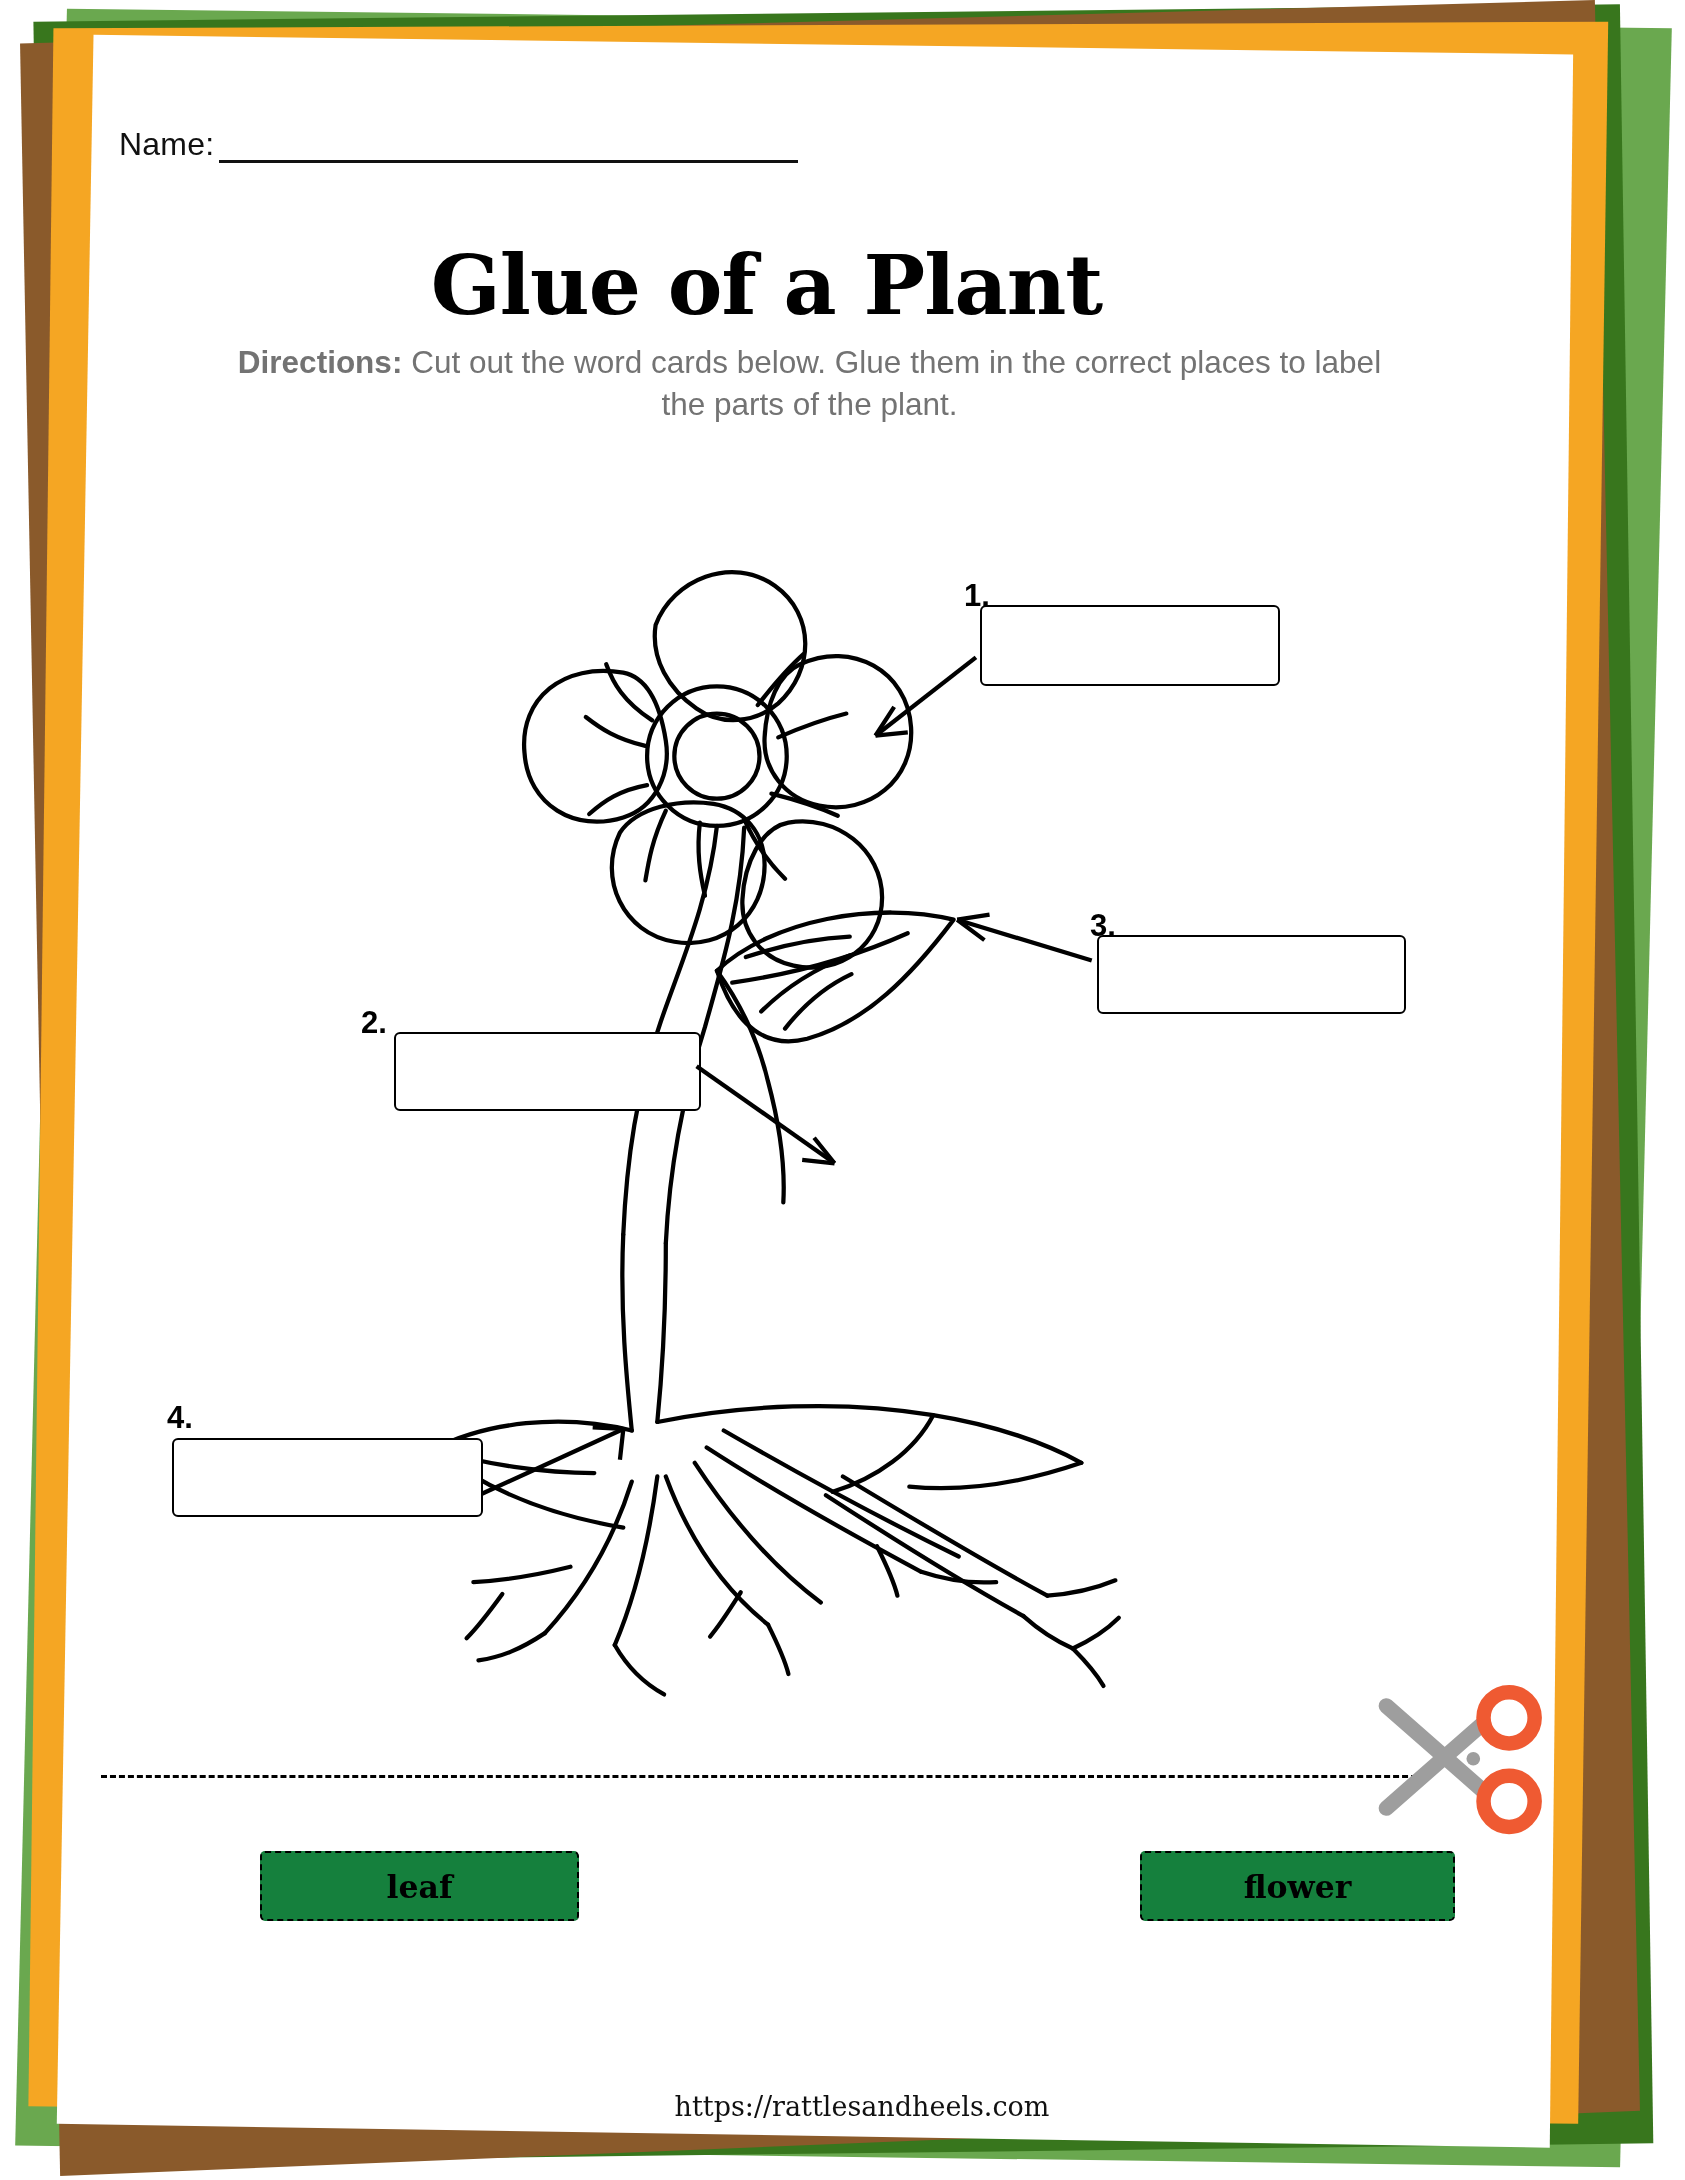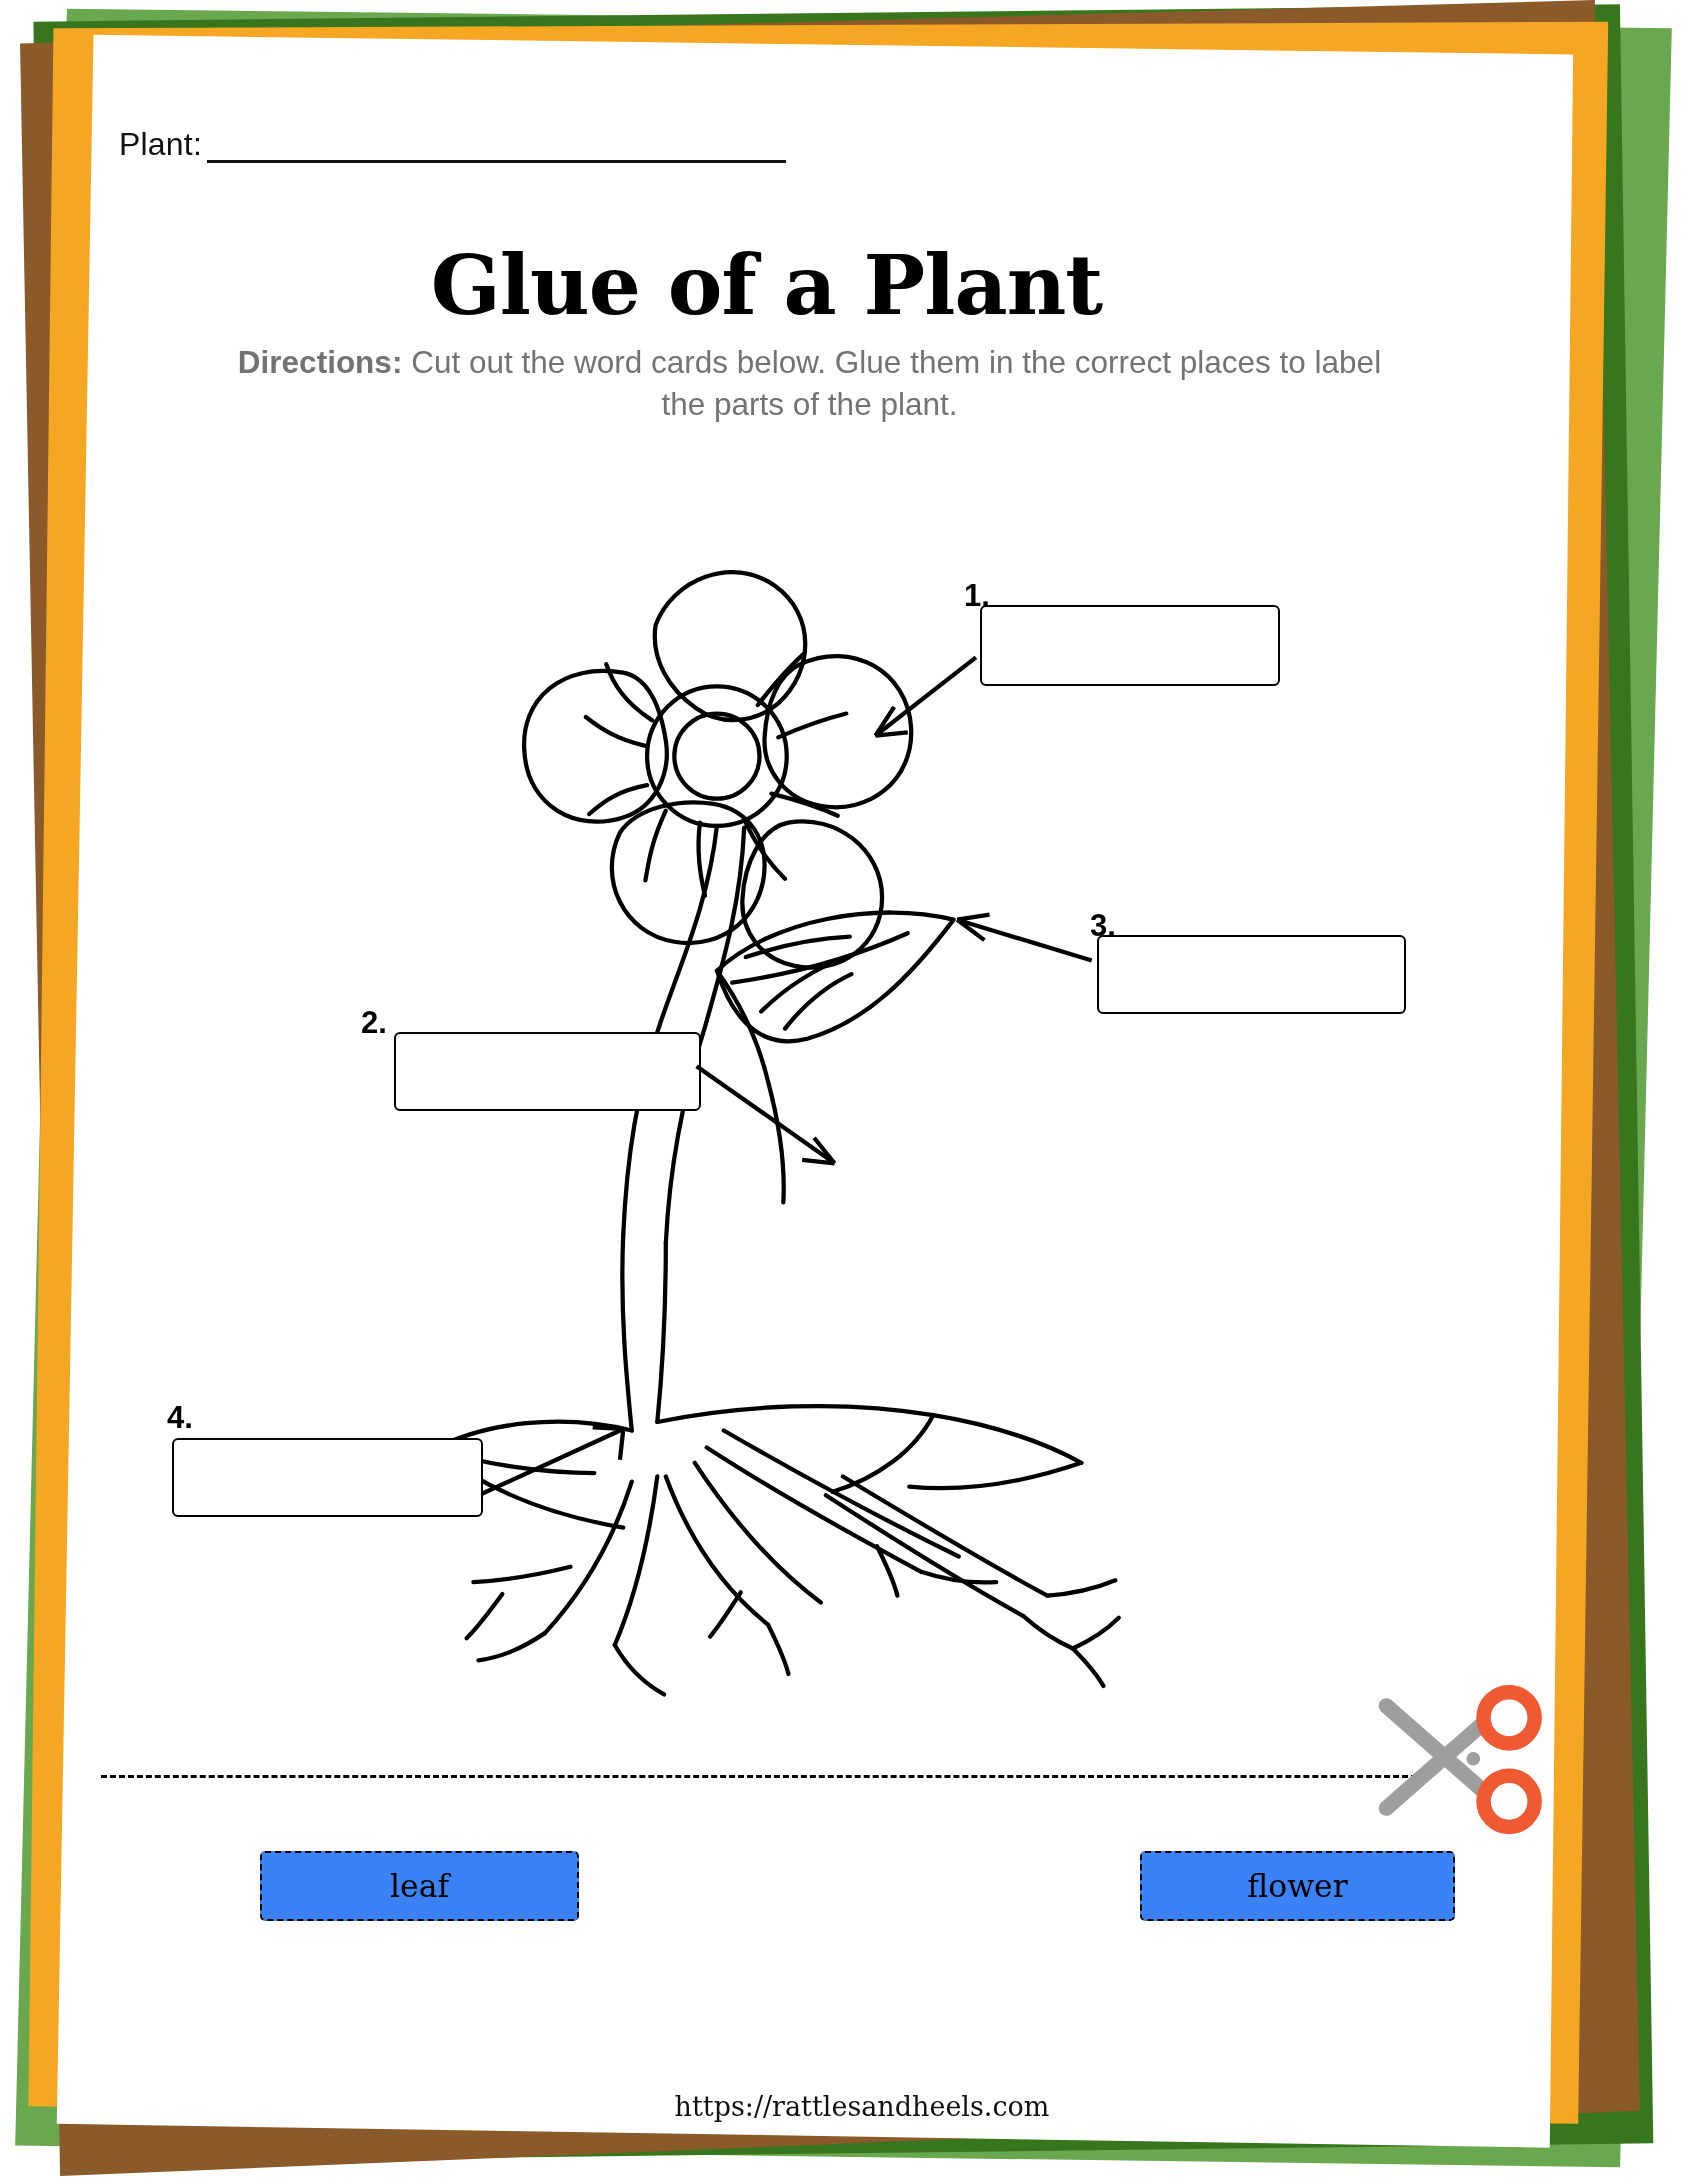--- a/index.html
+++ b/index.html
@@ -144,26 +144,26 @@
     left: 1371px;
     width: 179px;
     height: 162px;
   }
 
   
   .word-card {
     position: absolute;
     border: 2.6px dashed #000;
     border-radius: 5.1px;
-    background: #3b82f6;
+    background: #15803d;
     display: flex;
     align-items: center;
     justify-content: center;
     font-family: "DejaVu Serif", serif;
-    font-weight: normal;
+    font-weight: bold;
     font-size: 31.5px;
     color: #000;
   }
 
   .footer-url {
     position: absolute;
     top: 2091px;
     left: 0;
     width: 1686px;
     text-align: center;
@@ -180,21 +180,21 @@
   <div class="shape green-back"></div>
   <div class="shape darkgreen"></div>
   <div class="shape brown"></div>
   <div class="shape orange"></div>
   <div class="shape paper"></div>
 </div>
 
 <div class="sheet">
 
   <div class="name-row">
-    <span class="name-label">Plant:</span>
+    <span class="name-label">Name:</span>
     <span class="name-line"></span>
   </div>
 
   <div class="title">Glue of a Plant</div>
 
   <div class="directions">
     <b>Directions:</b><span> Cut out the word cards below. Glue them in the correct places to label the parts of the plant.</span>
   </div>
 
   <div class="plant-art">

